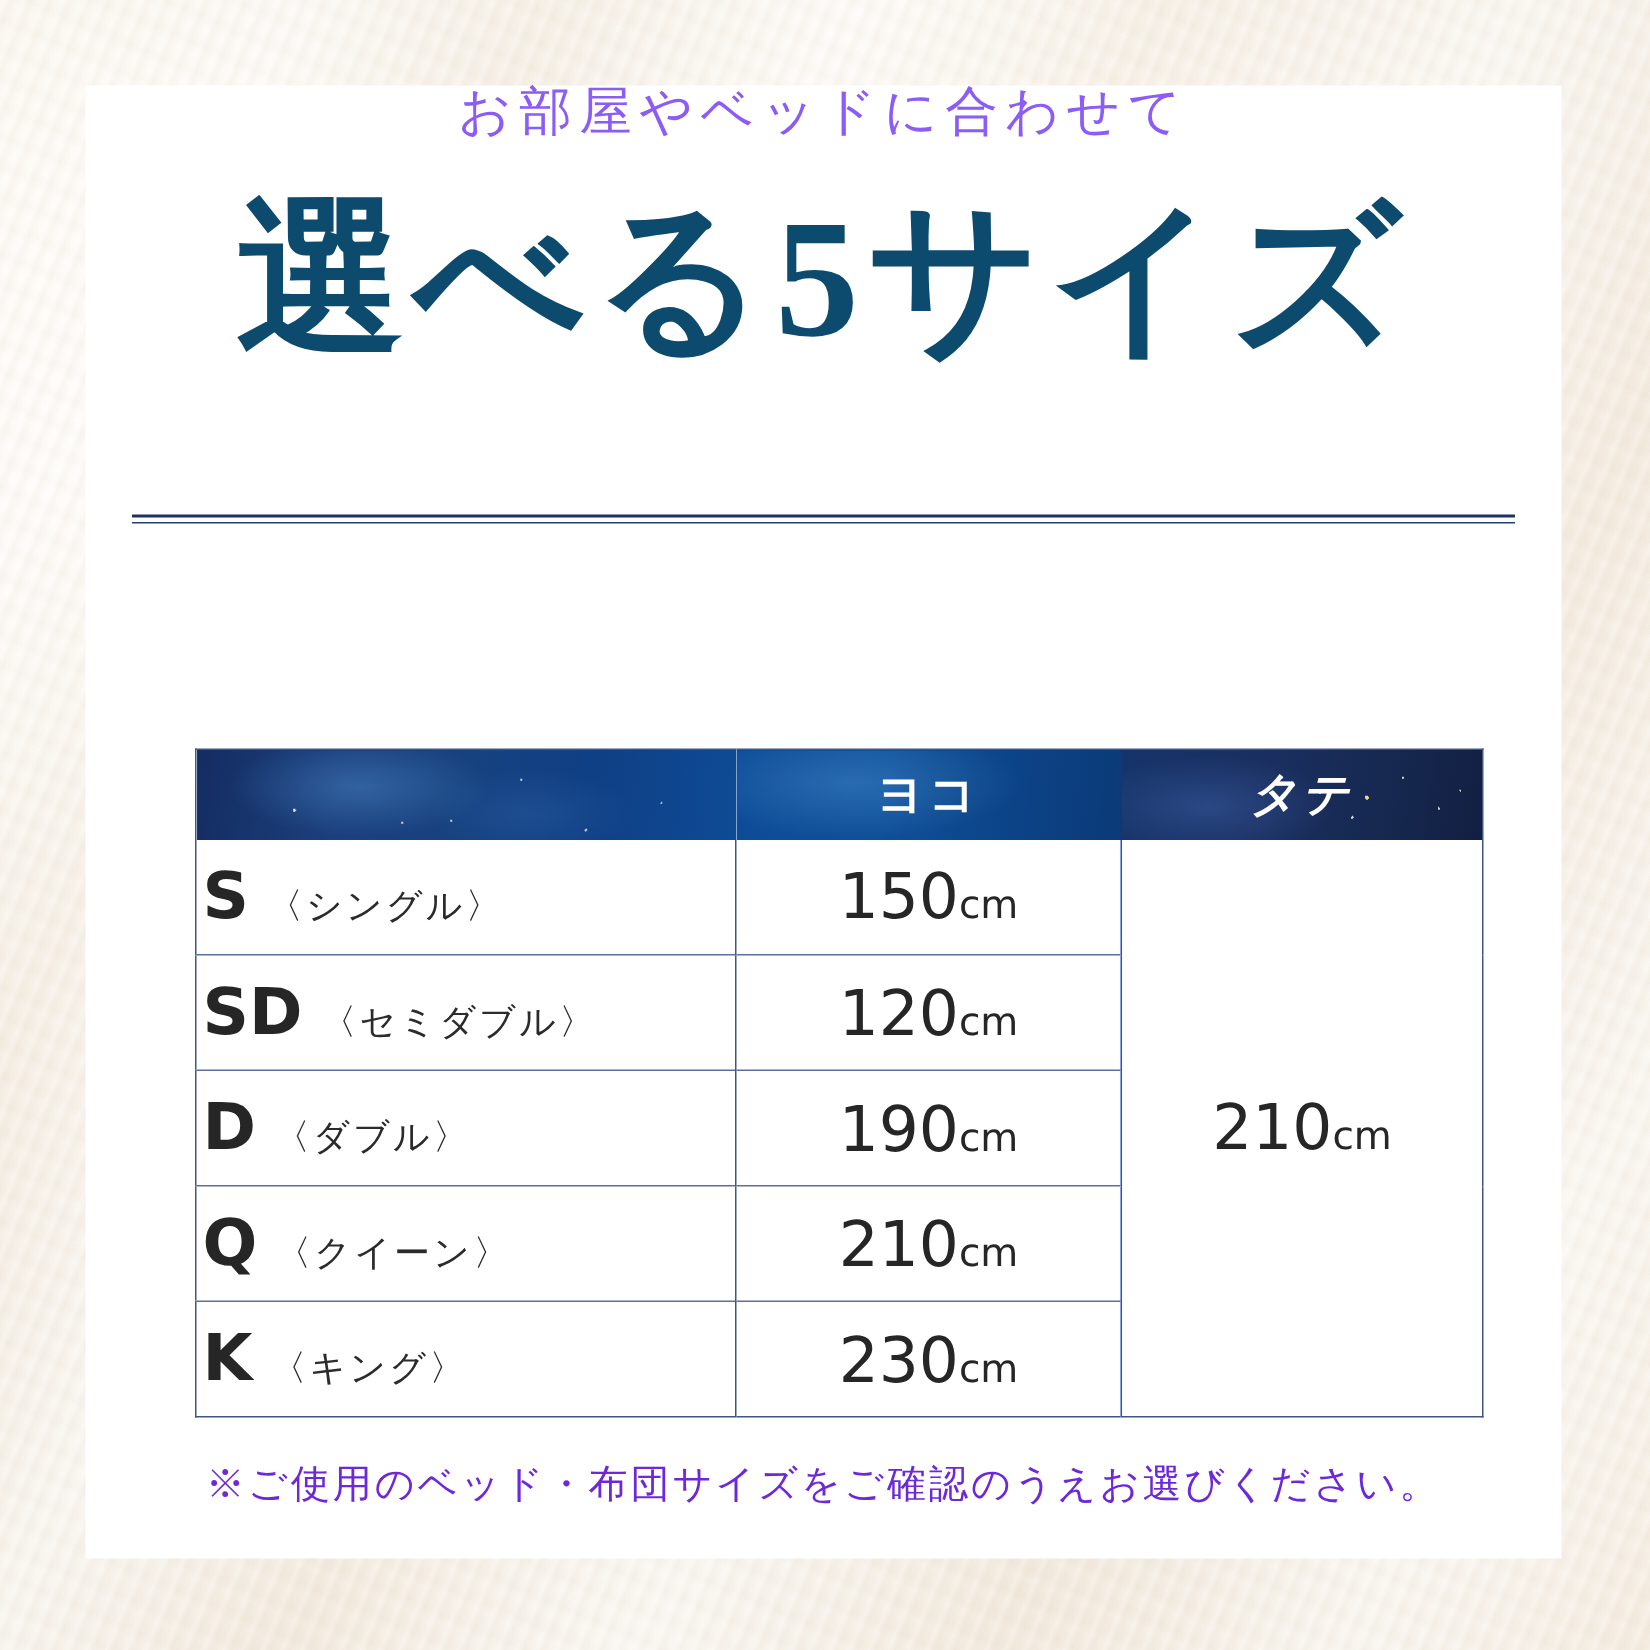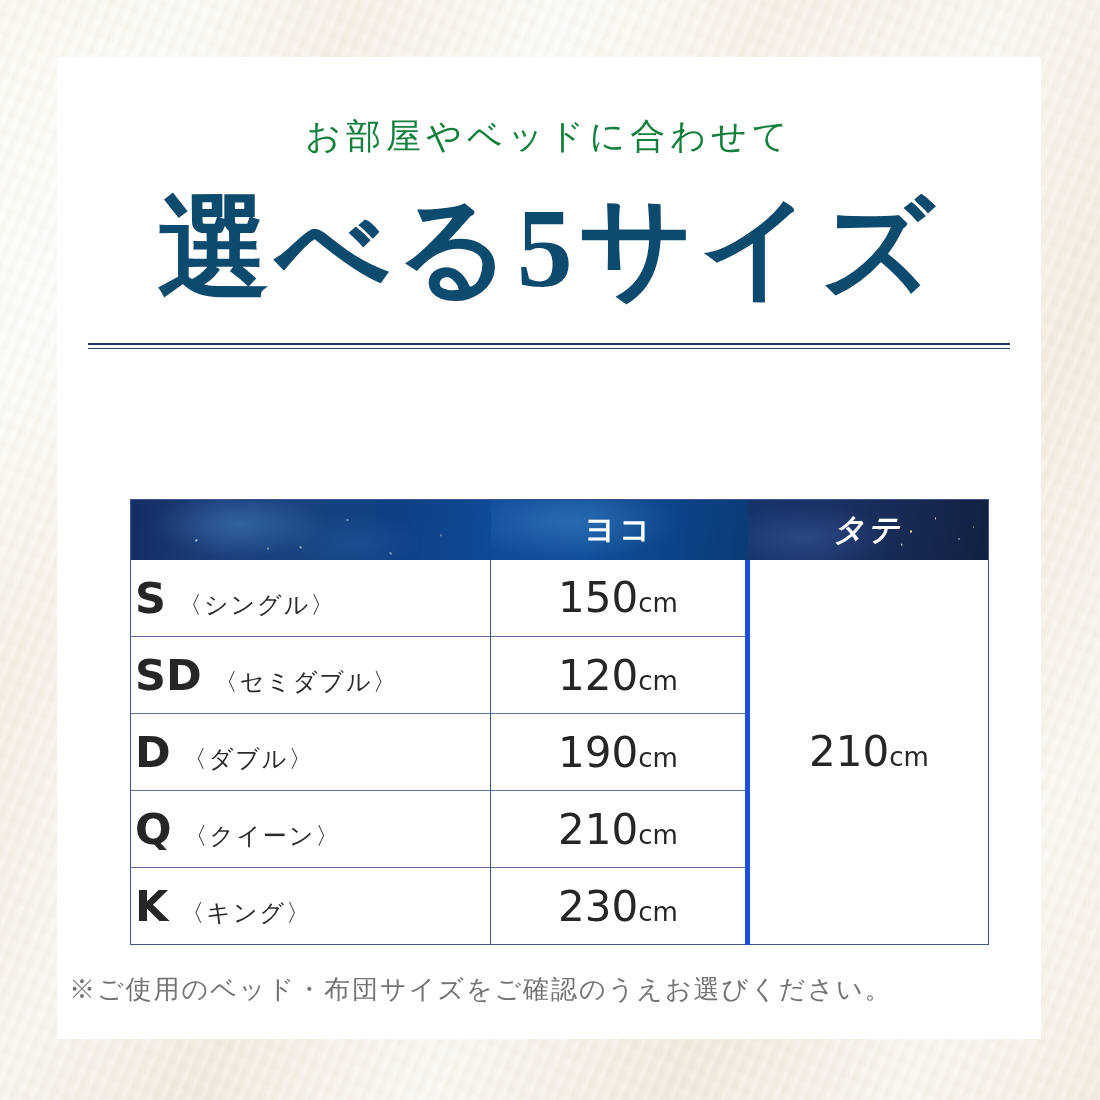--- a/index.html
+++ b/index.html
@@ -72,24 +72,23 @@
 
   
   #headline {
     position: absolute;
     left: 0;
     top: 0;
     width: 100%;
     text-align: center;
   }
   #subtitle {
-    margin-top: 62px;
     font-size: 35px;
     letter-spacing: 5px;
-    color: #15803d;
+    color: #8b5cf6;
     font-weight: 400;
     line-height: 1;
   }
   #title {
     margin-top: 34px;
     font-size: 112px;
     letter-spacing: 6px;
     color: #0c4a6e;
     font-weight: 700;
     line-height: 1.08;
@@ -238,44 +237,44 @@
     font-size: 24px;
     letter-spacing: 2px;
     color: #2b2b2b;
     margin-left: 12px;
     vertical-align: baseline;
   }
 
   td.cell-yoko {
     text-align: center;
     border-left: 1px solid #3f5585;
-    border-right: 5px solid #1d4ed8;
+    border-right: 1px solid #1d4ed8;
   }
   td.cell-tate {
     text-align: center;
     border-top: none;
   }
   .meas {
     font-family: "DejaVu Sans", "Liberation Sans", sans-serif;
     color: #262626;
     white-space: nowrap;
   }
   .meas .num { font-size: 42px; font-weight: 400; letter-spacing: 0px; }
   .meas .unit { font-size: 26px; font-weight: 400; letter-spacing: 0px; }
 
   
   #footnote {
     position: absolute;
-    left: 12px;
+    left: 0;
     top: 915px;
     width: 100%;
-    text-align: left;
+    text-align: center;
     font-size: 26px;
     letter-spacing: 2px;
-    color: #737373;
+    color: #6d28d9;
   }
 </style>
 </head>
 <body>
 
 <div id="bg-texture"></div>
 
 <div id="card">
 
   <div id="headline">

